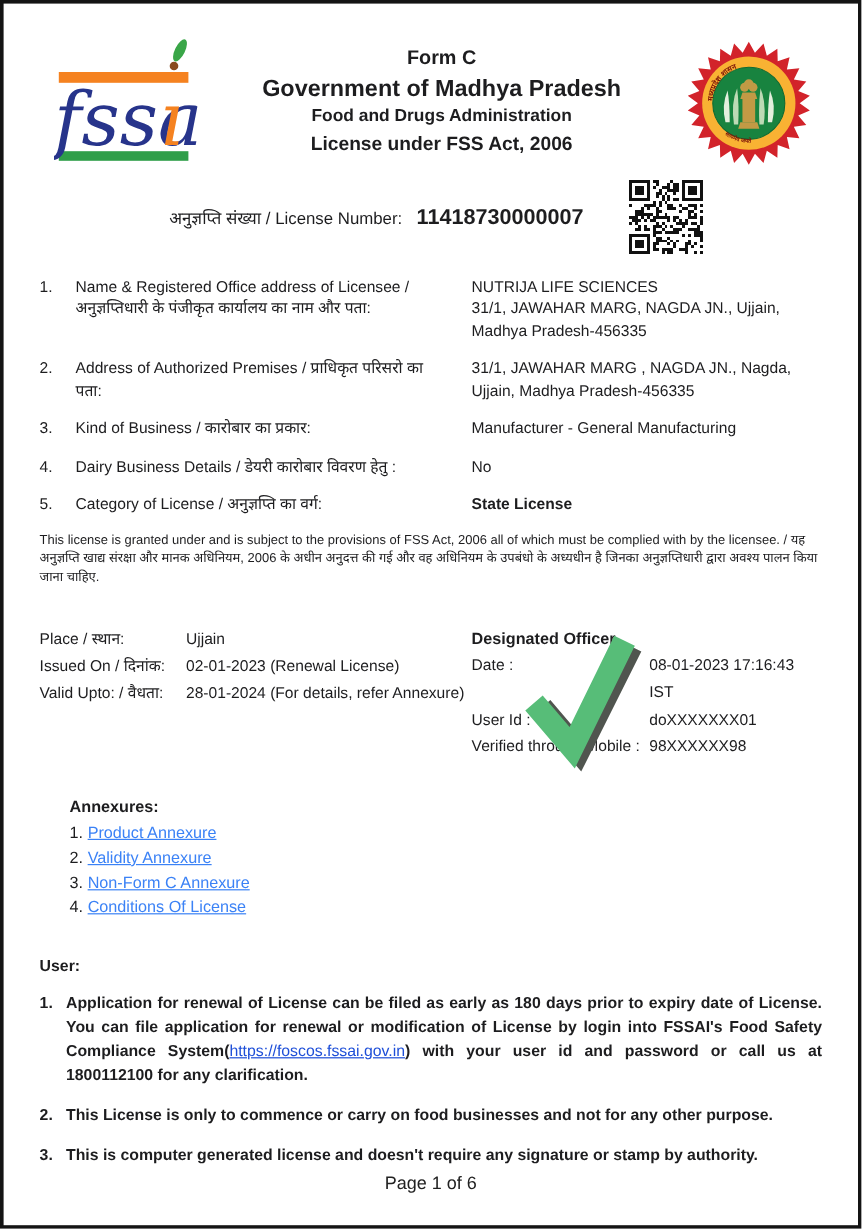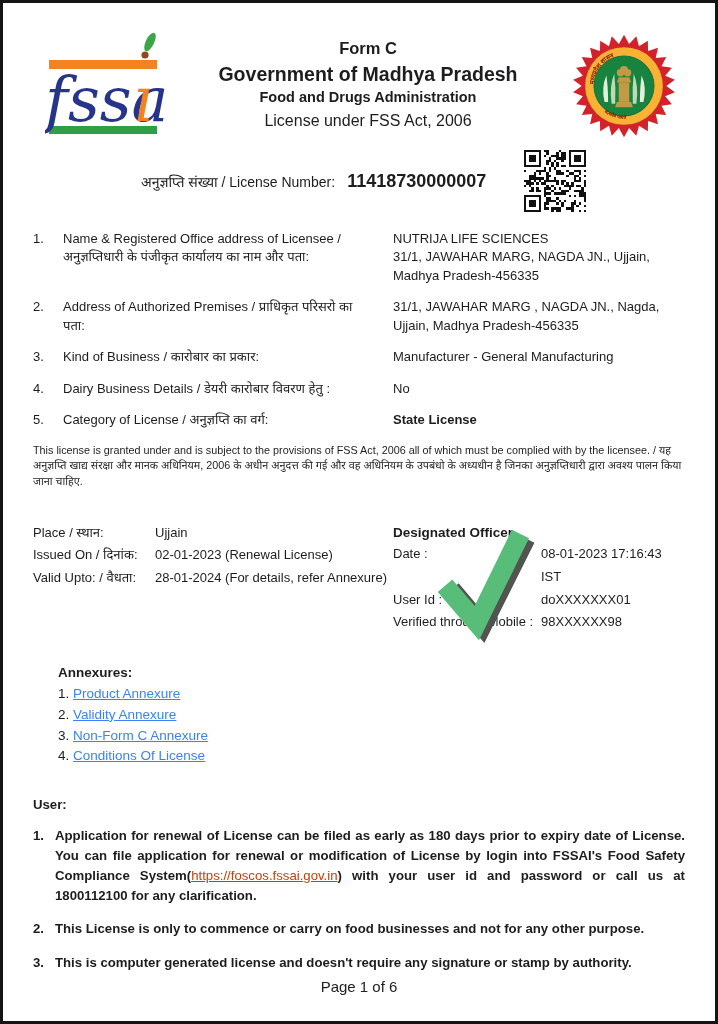--- a/index.html
+++ b/index.html
@@ -17,21 +17,21 @@
 
   
   .header { display:flex; align-items:flex-start; justify-content:space-between; margin-top:28px; padding:0 38px 0 42px; }
   .logo-box { width:120px; height:112px; flex:0 0 auto; }
   .emblem-box { width:106px; height:106px; flex:0 0 auto; margin-top:2px; }
   .hdr-center { flex:1 1 auto; text-align:center; padding-top:6px; }
   .hdr-form   { font-size:16.5px; font-weight:bold; line-height:1.45; }
   .hdr-gov    { font-size:19.5px; font-weight:bold; line-height:1.35; }
   .hdr-dept   { font-size:14.5px; font-weight:bold; line-height:1.5; }
   .hdr-auth   { font-size:16px;   font-weight:bold; line-height:1.4; }
-  .hdr-act    { font-size:16px;   font-weight:normal; line-height:1.45; }
+  .hdr-act    { font-size:16px;   font-weight:bold; line-height:1.45; }
 
   
   .licnum-row { display:flex; align-items:center; margin-top:6px; margin-left:108px; height:64px; }
   .licnum-label { font-size:14px; }
   .licnum-value { font-size:18px; font-weight:bold; margin-left:12px; }
   .qr-box { width:62px; height:62px; margin-left:38px; }
 
   
   .details { margin-top:17px; }
   .detail-row { display:grid; grid-template-columns:30px 330px 1fr; font-size:13px; line-height:1.42; margin-bottom:13px; }
@@ -56,21 +56,21 @@
   .annexures { margin-top:30px; margin-left:25px; font-size:13.5px; line-height:1.32; }
   .annex-title { font-weight:bold; }
   .annex-item { margin-top:3px; }
   .annex-link { color:#3b82f6; text-decoration:underline; cursor:pointer; }
 
   
   .note { margin-top:32px; font-size:13.2px; }
   .note-title { font-weight:bold; margin-bottom:14px; }
   .note-item { display:grid; grid-template-columns:22px 1fr; font-weight:bold; line-height:1.5; margin-bottom:14px; }
   .note-just { text-align:justify; }
-  .note-link { font-weight:normal; text-decoration:underline; color:#c2410c; cursor:pointer; }
+  .note-link { font-weight:normal; text-decoration:underline; color:#1d4ed8; cursor:pointer; }
 
   
   .footer { position:absolute; left:0; right:0; bottom:26px; text-align:center; font-size:15px; color:#222; }
 </style>
 </head>
 <body>
 
 <div class="page">
 
   <div class="header">

